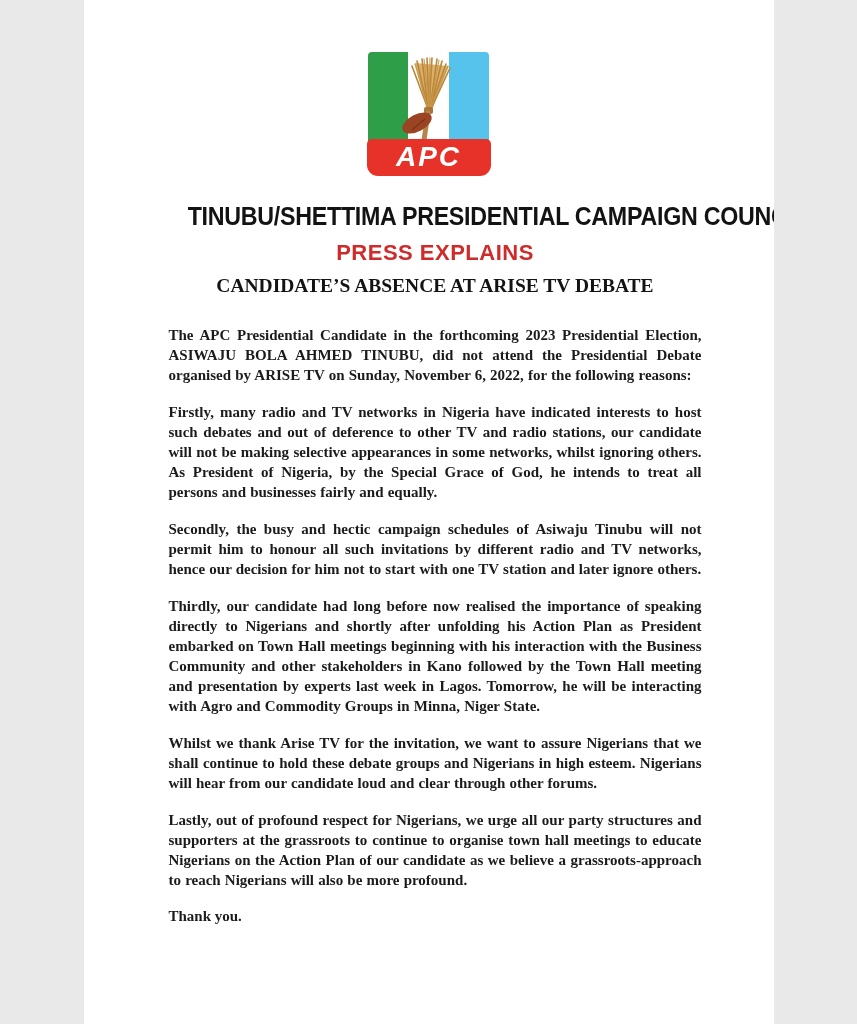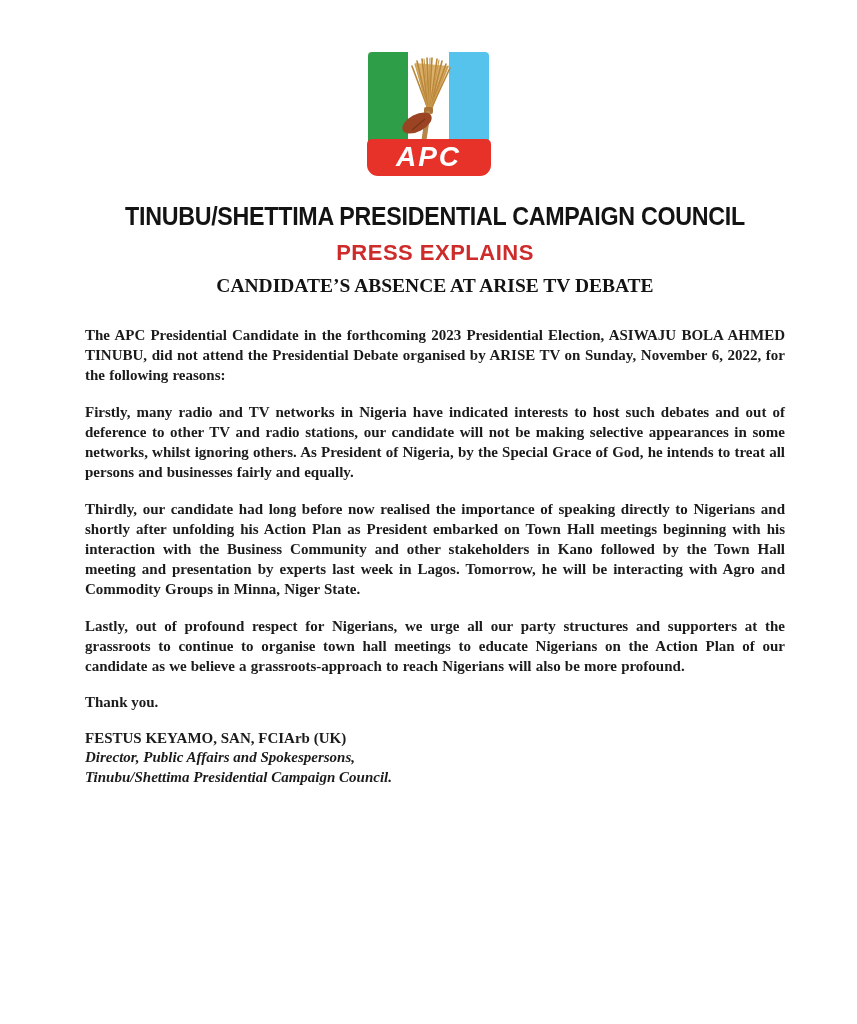--- a/index.html
+++ b/index.html
@@ -1,17 +1,17 @@
 <!DOCTYPE html>
 <html><head>
 <meta charset="utf-8">
 <style>
   html,body { margin:0; padding:0; background:#e9e9e9; }
   .page {
-    width:857px; height:1024px; background:#ffffff; position:relative;
+    width:690px; height:1024px; background:#ffffff; position:relative;
     margin:0 auto; overflow:hidden;
     font-family:"Liberation Serif", serif; color:#1b1b1b;
   }
   .content { padding:0 72px 0 85px; }
 
   
   .logo { position:relative; width:124px; height:124px; margin:52px auto 0; }
   .flag { position:absolute; top:0; left:1px; width:122px; height:89px; display:flex; }
   .band { width:40.67px; height:100%; }
   .band.green { border-radius:4px 0 0 0; }
@@ -104,25 +104,22 @@
 
     <div class="title1">TINUBU/SHETTIMA PRESIDENTIAL CAMPAIGN COUNCIL</div>
     <div class="press-release" style="color: rgb(206, 43, 43);">PRESS EXPLAINS</div>
     <div class="subtitle">
       <div>CANDIDATE’S ABSENCE AT ARISE TV DEBATE</div>
     </div>
 
     <div class="body-text">
       <p>The APC Presidential Candidate in the forthcoming 2023 Presidential Election, ASIWAJU BOLA AHMED TINUBU, did not attend the Presidential Debate organised by ARISE TV on Sunday, November 6, 2022, for the following reasons:</p>
       <p>Firstly, many radio and TV networks in Nigeria have indicated interests to host such debates and out of deference to other TV and radio stations, our candidate will not be making selective appearances in some networks, whilst ignoring others. As President of Nigeria, by the Special Grace of God, he intends to treat all persons and businesses fairly and equally.</p>
+      <p>Secondly, the busy and hectic campaign schedules of Asiwaju Tinubu will not permit him to honour all such invitations by different radio and TV networks, hence our decision for him not to start with one TV station and later ignore others.</p>
       <p>Thirdly, our candidate had long before now realised the importance of speaking directly to Nigerians and shortly after unfolding his Action Plan as President embarked on Town Hall meetings beginning with his interaction with the Business Community and other stakeholders in Kano followed by the Town Hall meeting and presentation by experts last week in Lagos. Tomorrow, he will be interacting with Agro and Commodity Groups in Minna, Niger State.</p>
+      <p>Whilst we thank Arise TV for the invitation, we want to assure Nigerians that we shall continue to hold these debate groups and Nigerians in high esteem. Nigerians will hear from our candidate loud and clear through other forums.</p>
       <p>Lastly, out of profound respect for Nigerians, we urge all our party structures and supporters at the grassroots to continue to organise town hall meetings to educate Nigerians on the Action Plan of our candidate as we believe a grassroots-approach to reach Nigerians will also be more profound.</p>
       <div class="closing">Thank you.</div>
     </div>
 
-    <div class="signature">
-      <div class="sig-name">FESTUS KEYAMO, SAN, FCIArb (UK)</div>
-      <div class="sig-role">Director, Public Affairs and Spokespersons,</div>
-      <div class="sig-org">Tinubu/Shettima Presidential Campaign Council.</div>
-    </div>
 
   </div>
 </div>
 
 </body></html>

